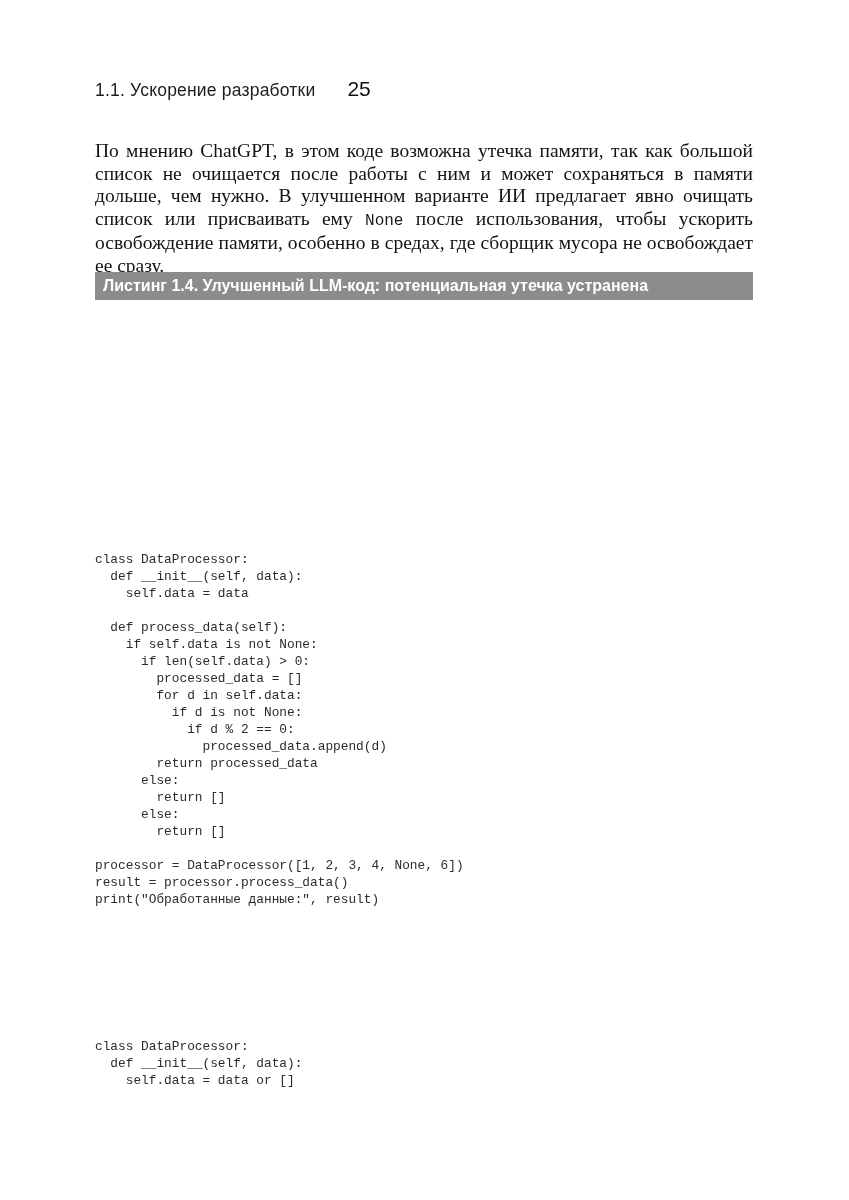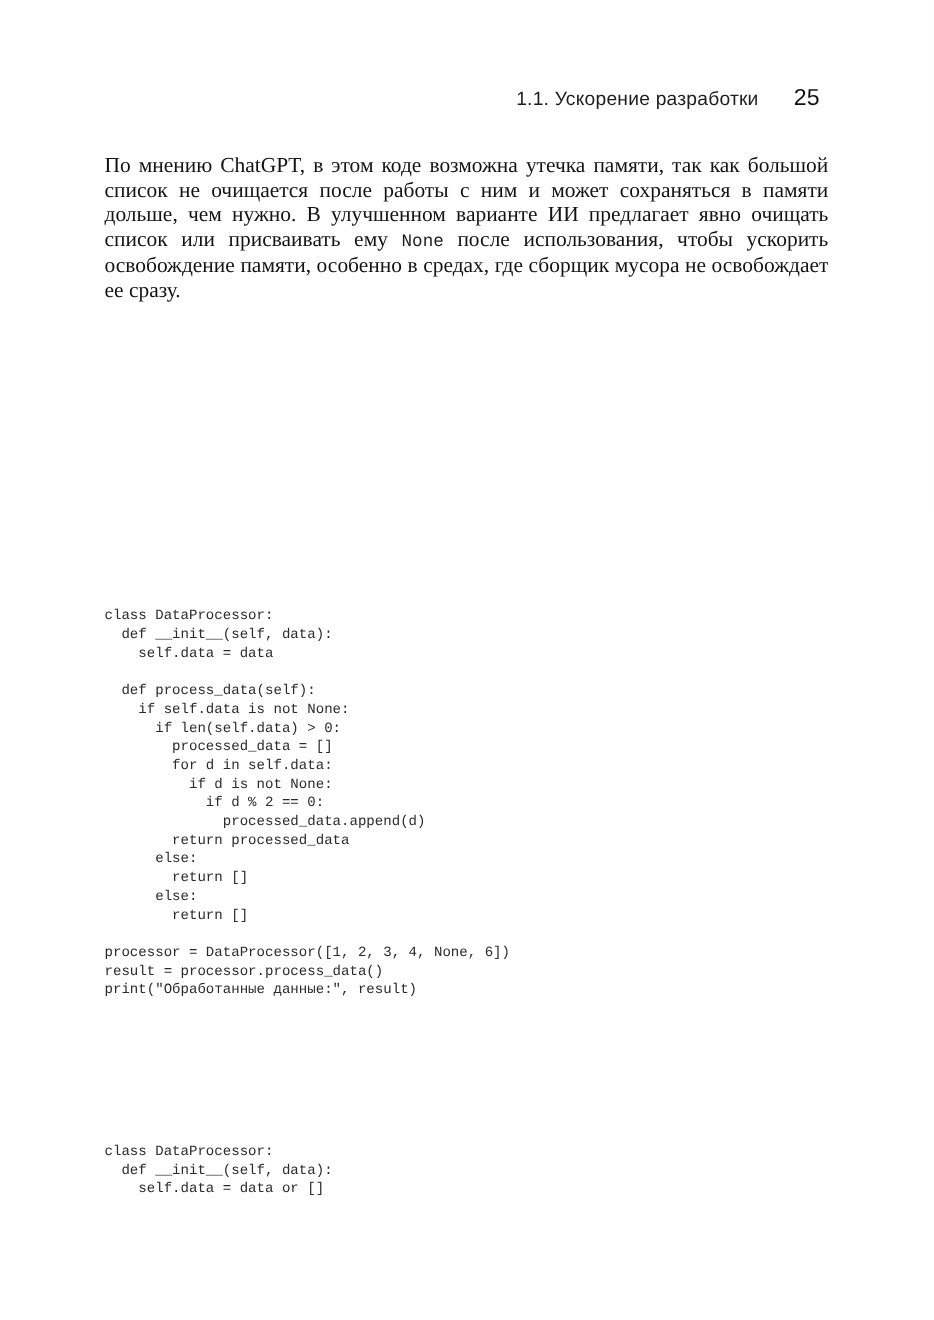--- a/index.html
+++ b/index.html
@@ -10,21 +10,21 @@
     background: #ffffff;
     overflow: hidden;
     font-family: "Liberation Serif", serif;
   }
   .abs { position: absolute; left: 95px; width: 658px; }
 
   
   .running-head {
     top: 77px;
     display: flex;
-    justify-content: flex-end;
+    justify-content: flex-start;
     align-items: baseline;
     gap: 32px;
     padding-right: 8px;
     box-sizing: border-box;
     font-family: "Liberation Sans", sans-serif;
   }
   .rh-title { font-size: 17.5px; color: #1d1d1d; letter-spacing: 0.2px; }
   .rh-num   { font-size: 21px; font-weight: normal; color: #101010; }
 
   
@@ -80,20 +80,23 @@
 
 <div class="page">
 
   <div class="abs running-head">
     <span class="rh-title">1.1. Ускорение разработки</span>
     <span class="rh-num">25</span>
   </div>
 
   <p class="abs body-par p1"><span>По мнению ChatGPT, в этом коде возможна утечка памяти, так как большой список не очищается после работы с ним и может сохраняться в памяти дольше, чем нужно. В улучшенном варианте ИИ предлагает явно очищать список или присваивать ему </span><span class="inline-code">None</span><span> после использования, чтобы ускорить освобождение памяти, особенно в средах, где сборщик мусора не освобождает ее сразу.</span></p>
 
+  <div class="abs listing-bar bar1">
+    <span>Листинг 1.4. Улучшенный LLM-код: потенциальная утечка устранена</span>
+  </div>
 
 
   <pre class="abs code-block code2">class DataProcessor:
   def __init__(self, data):
     self.data = data
 
   def process_data(self):
     if self.data is not None:
       if len(self.data) &gt; 0:
         processed_data = []

